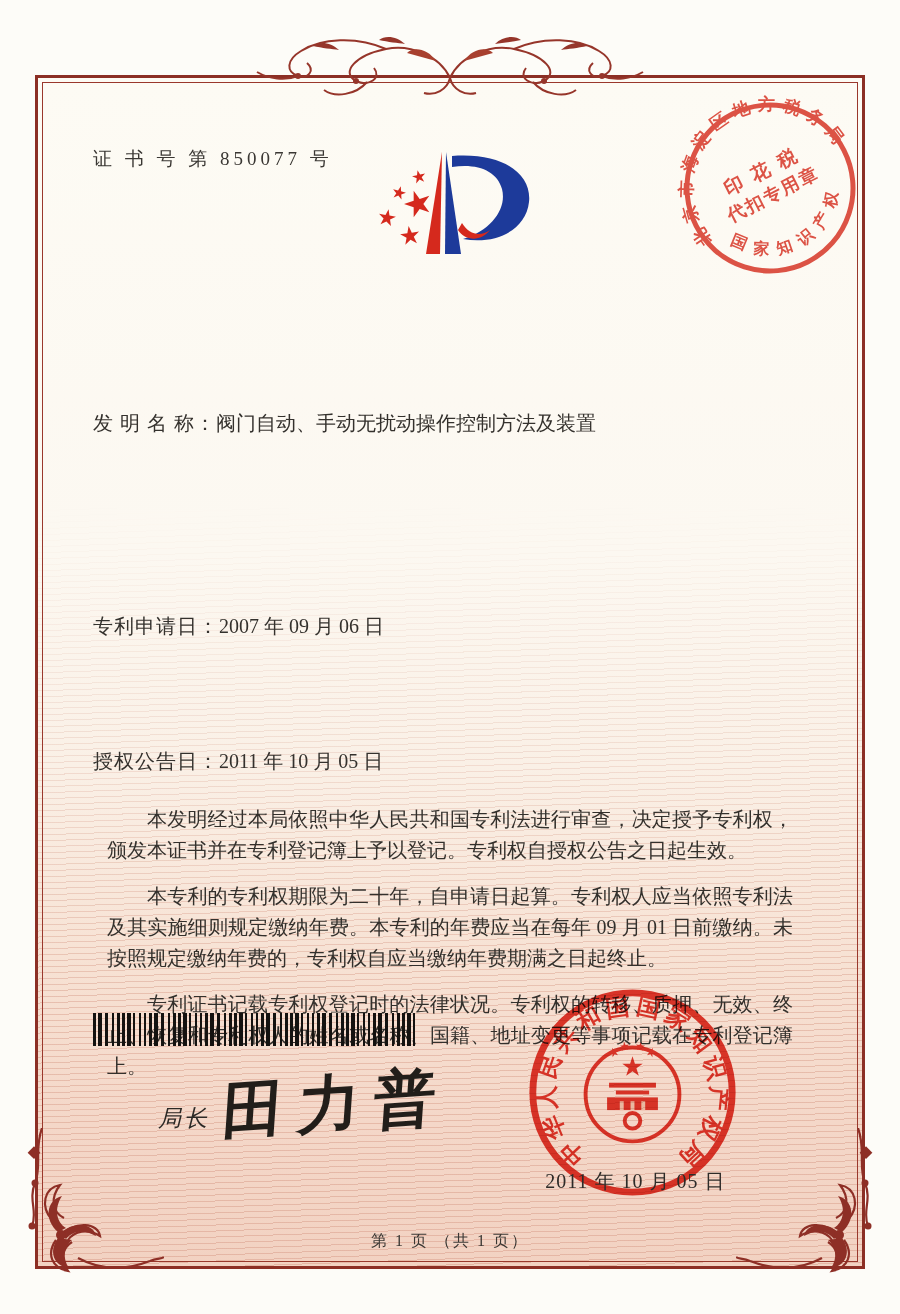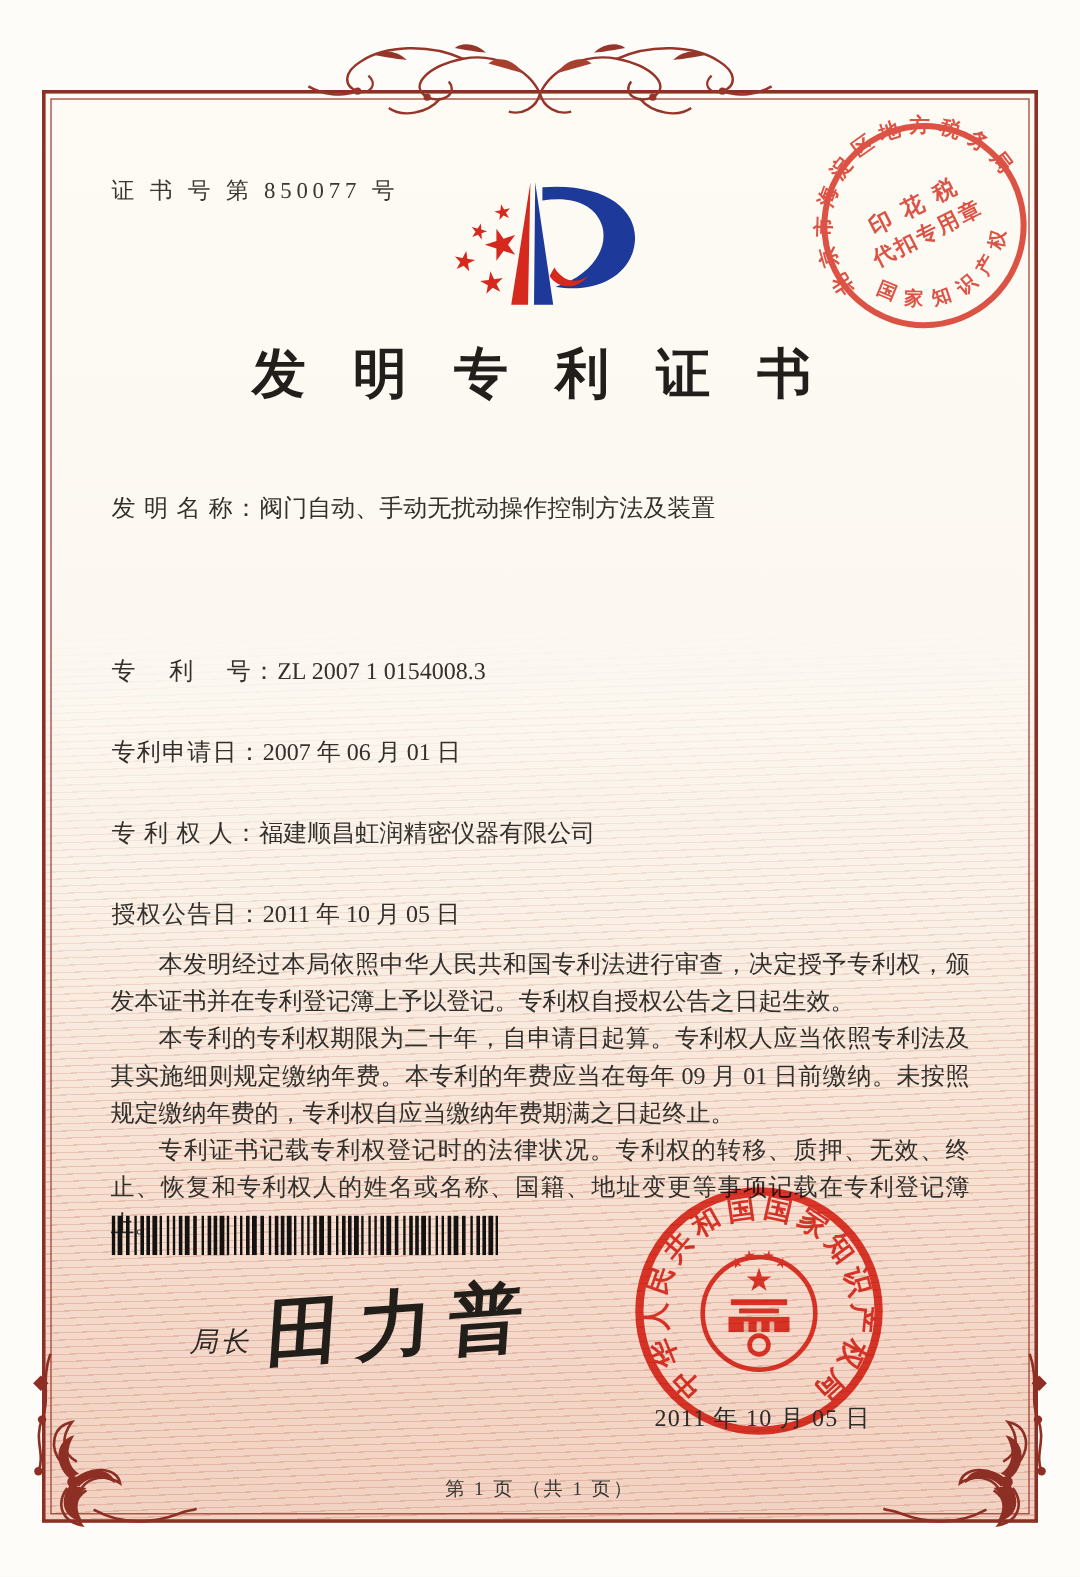--- a/index.html
+++ b/index.html
@@ -15,21 +15,21 @@
          mask-image:linear-gradient(180deg,transparent 0 36%,rgba(0,0,0,.5) 55%,#000 78%);}
   .ornament{position:absolute;pointer-events:none;}
   
   .certno{position:absolute;left:93px;top:146px;font-size:19px;letter-spacing:4px;color:#3a3733;}
   .title{position:absolute;left:0;top:282px;width:100%;text-align:center;font-size:45px;font-weight:bold;
          letter-spacing:14px;color:#211e1b;}
   .fieldrow{position:absolute;left:93px;font-size:20px;color:#34312d;white-space:nowrap;}
   .fieldrow .lbl{letter-spacing:1px;}
   .paras{position:absolute;left:92px;top:789px;width:716px;font-size:20px;line-height:31px;color:#33302c;
          text-align:justify;}
-  .paras p{margin:0;text-indent:2em;}
+  .paras p{margin:15px;text-indent:2em;}
   .barcode{position:absolute;left:93px;top:1013px;width:322px;height:33px;overflow:hidden;white-space:nowrap;}
   .director{position:absolute;left:158px;top:1103px;font-size:23px;letter-spacing:3px;color:#2c2926;font-style:italic;}
   .sig{position:absolute;left:222px;top:1062px;font-size:62px;font-weight:bold;color:#221e1a;
        letter-spacing:14px;transform:rotate(-4deg) skewX(-8deg);}
   .sealdate{position:absolute;left:528px;top:1168px;width:215px;text-align:center;font-size:20px;color:#2e2b28;letter-spacing:1px;}
   .footer{position:absolute;left:0;top:1231px;width:100%;text-align:center;font-size:16px;letter-spacing:2px;color:#3a3733;}
   
   .logo{position:absolute;left:368px;top:146px;}
   .taxstamp{position:absolute;left:678px;top:96px;transform:rotate(-27deg);opacity:.92;mix-blend-mode:multiply;}
   .bigseal{position:absolute;left:525px;top:985px;opacity:.95;mix-blend-mode:multiply;}
@@ -130,33 +130,26 @@
     <text font-size="17" font-weight="bold" fill="#dc4538" letter-spacing="7">
       <textPath href="#taxTop" startOffset="6">北京市海淀区地方税务局</textPath>
     </text>
     <text x="92" y="80" text-anchor="middle" font-size="19" font-weight="bold" fill="#dc4538" letter-spacing="3">印 花 税</text>
     <text x="92" y="105" text-anchor="middle" font-size="18" font-weight="bold" fill="#dc4538" letter-spacing="2">代扣专用章</text>
     <text font-size="16" font-weight="bold" fill="#dc4538" letter-spacing="9">
       <textPath href="#taxBot" startOffset="8">国家知识产权局</textPath>
     </text>
   </svg>
 
-  <div class="title">发 明 专 利 证 书</div>
 
   <div class="fieldrow" style="top:410px">
     <span class="lbl">发 明 名 称：</span><span>阀门自动、手动无扰动操作控制方法及装置</span>
   </div>
-  <div class="fieldrow" style="top:546px">
-    <span class="lbl">专　 利　 号：</span><span>ZL 2007 1 0154008.3</span>
-  </div>
   <div class="fieldrow" style="top:613px">
-    <span class="lbl">专利申请日：</span><span>2007 年 06 月 01 日</span>
-  </div>
-  <div class="fieldrow" style="top:681px">
-    <span class="lbl">专 利 权 人：</span><span>福建顺昌虹润精密仪器有限公司</span>
+    <span class="lbl">专利申请日：</span><span>2007 年 09 月 06 日</span>
   </div>
   <div class="fieldrow" style="top:748px">
     <span class="lbl">授权公告日：</span><span>2011 年 10 月 05 日</span>
   </div>
 
   <div class="paras">
     <p>本发明经过本局依照中华人民共和国专利法进行审查，决定授予专利权，颁发本证书并在专利登记簿上予以登记。专利权自授权公告之日起生效。</p>
     <p>本专利的专利权期限为二十年，自申请日起算。专利权人应当依照专利法及其实施细则规定缴纳年费。本专利的年费应当在每年 09 月 01 日前缴纳。未按照规定缴纳年费的，专利权自应当缴纳年费期满之日起终止。</p>
     <p>专利证书记载专利权登记时的法律状况。专利权的转移、质押、无效、终止、恢复和专利权人的姓名或名称、国籍、地址变更等事项记载在专利登记簿上。</p>
   </div>

